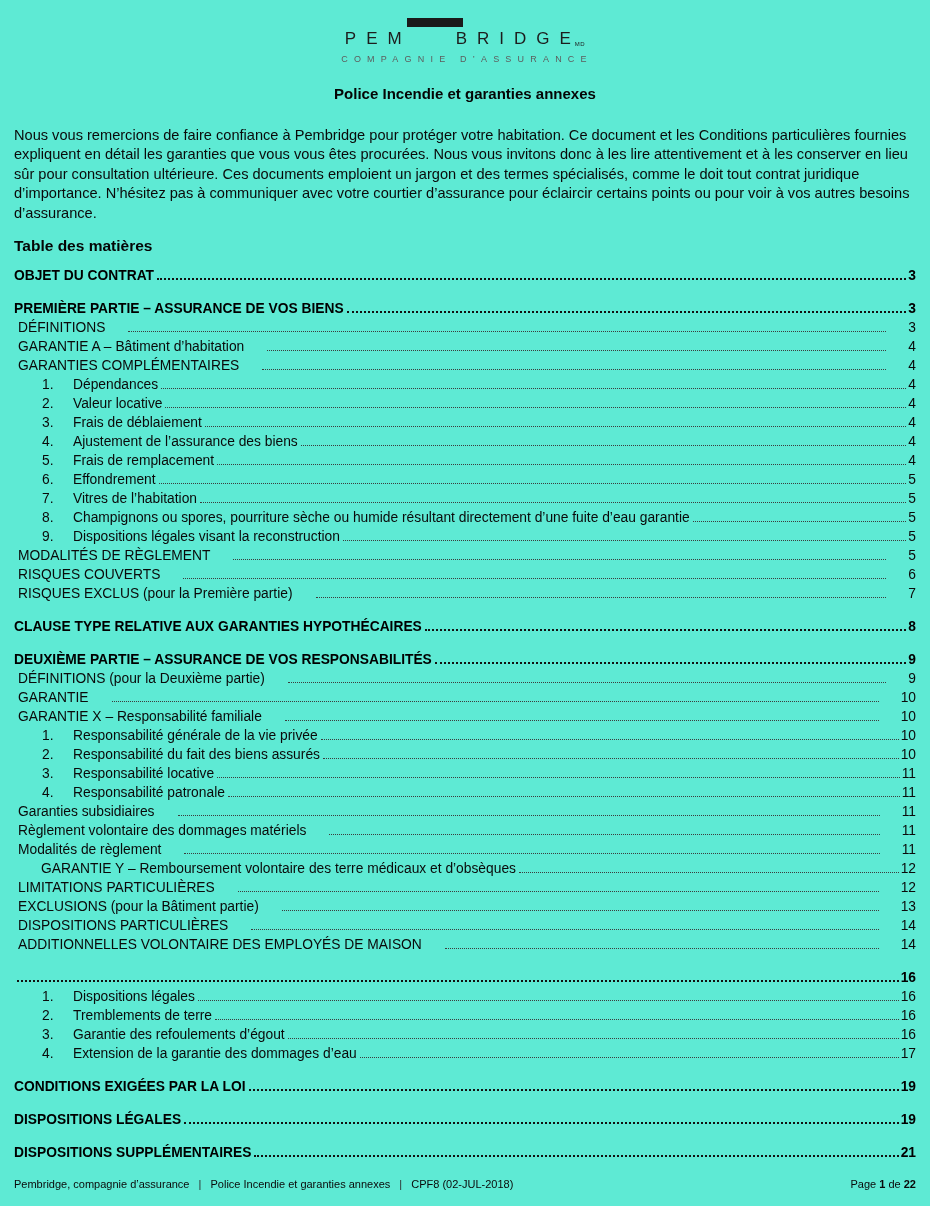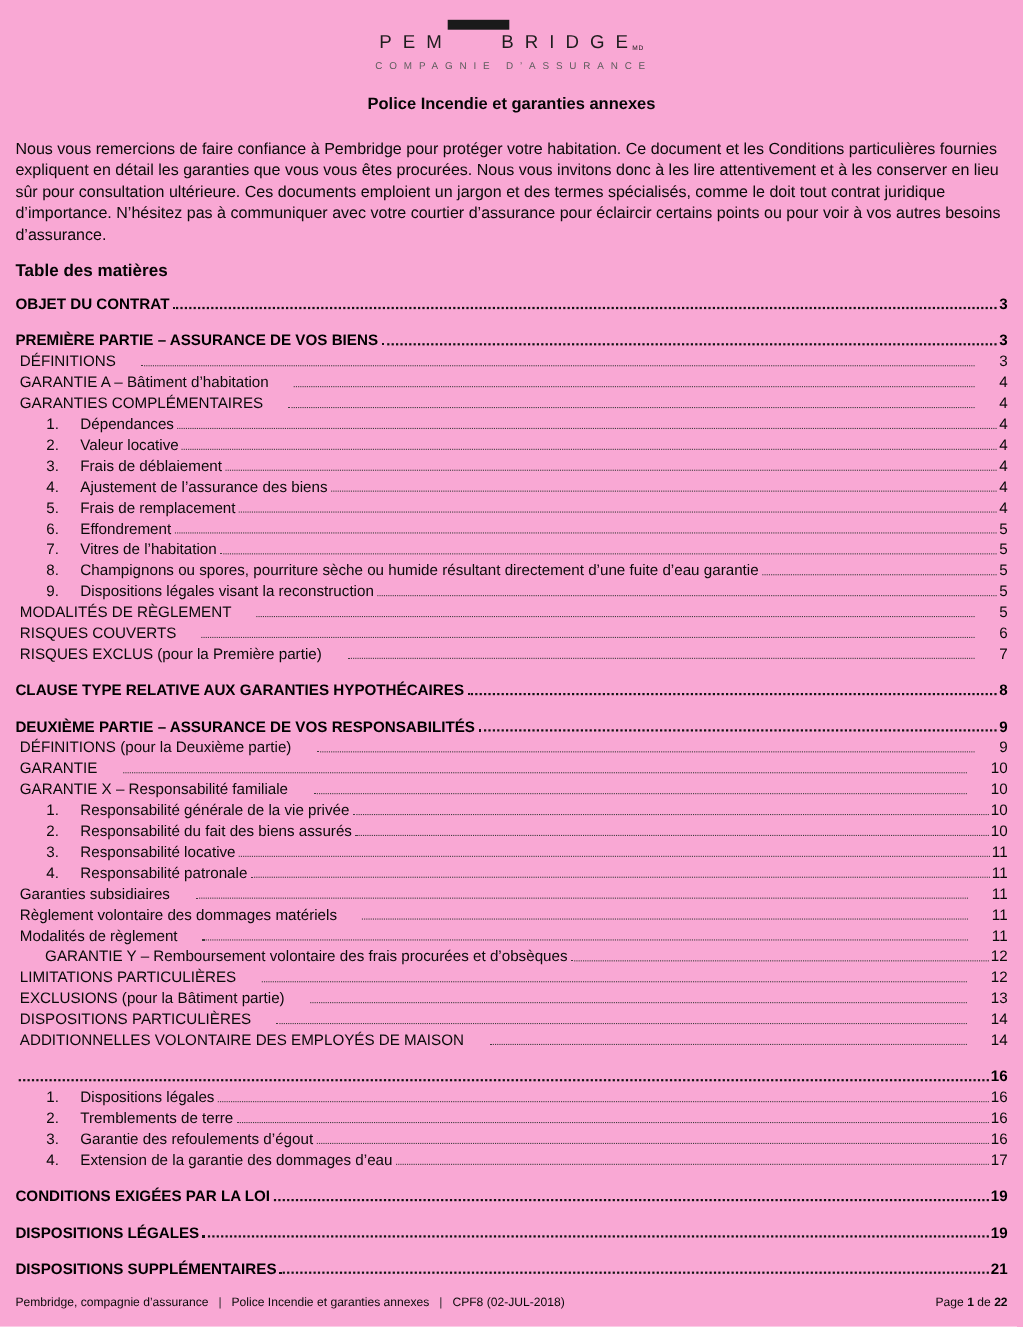--- a/index.html
+++ b/index.html
@@ -1,21 +1,21 @@
 <!DOCTYPE html>
 <html><head>
 <meta charset="utf-8">
 <style>
   html,body { margin:0; padding:0; background:#ffffff; }
   .page {
     width:930px; height:1206px; box-sizing:border-box;
     padding:18px 14px 16px 14px;
     display:flex; flex-direction:column;
     font-family:"Liberation Sans", sans-serif;
-    color:#000; background:#f9a8d4;
+    color:#000; background:#5eead4;
   }
   
   .logo-wrap { text-align:center; }
   .logo { position:relative; display:inline-flex; align-items:flex-end; padding-top:12px; }
   .logo-word { font-size:17px; letter-spacing:10px; color:#1d1d1d; line-height:18px; }
   .logo-gap { width:44px; }
   .logo-bar { position:absolute; top:0; left:62px; width:56px; height:9px; background:#1a1a1a; }
   .logo-tm { font-size:6px; letter-spacing:0.5px; color:#1d1d1d; align-self:flex-start; margin:11px 0 0 -6px; }
   .logo-subtitle { font-size:9px; letter-spacing:6.2px; color:#5d5d5d; margin-top:6px; padding-left:4px; }
   
@@ -232,21 +232,21 @@
       <span class="toc-page">11</span>
     </div>
       <div class="toc-row l1">
 
       <span class="toc-label">Modalités de règlement</span>
       <span class="toc-dots"></span>
       <span class="toc-page">11</span>
     </div>
       <div class="toc-row l2">
 
-      <span class="toc-label">GARANTIE Y – Remboursement volontaire des frais procurées et d’obsèques</span>
+      <span class="toc-label">GARANTIE Y – Remboursement volontaire des terre médicaux et d’obsèques</span>
       <span class="toc-dots"></span>
       <span class="toc-page">12</span>
     </div>
       <div class="toc-row l1">
 
       <span class="toc-label">LIMITATIONS PARTICULIÈRES</span>
       <span class="toc-dots"></span>
       <span class="toc-page">12</span>
     </div>
       <div class="toc-row l1">

